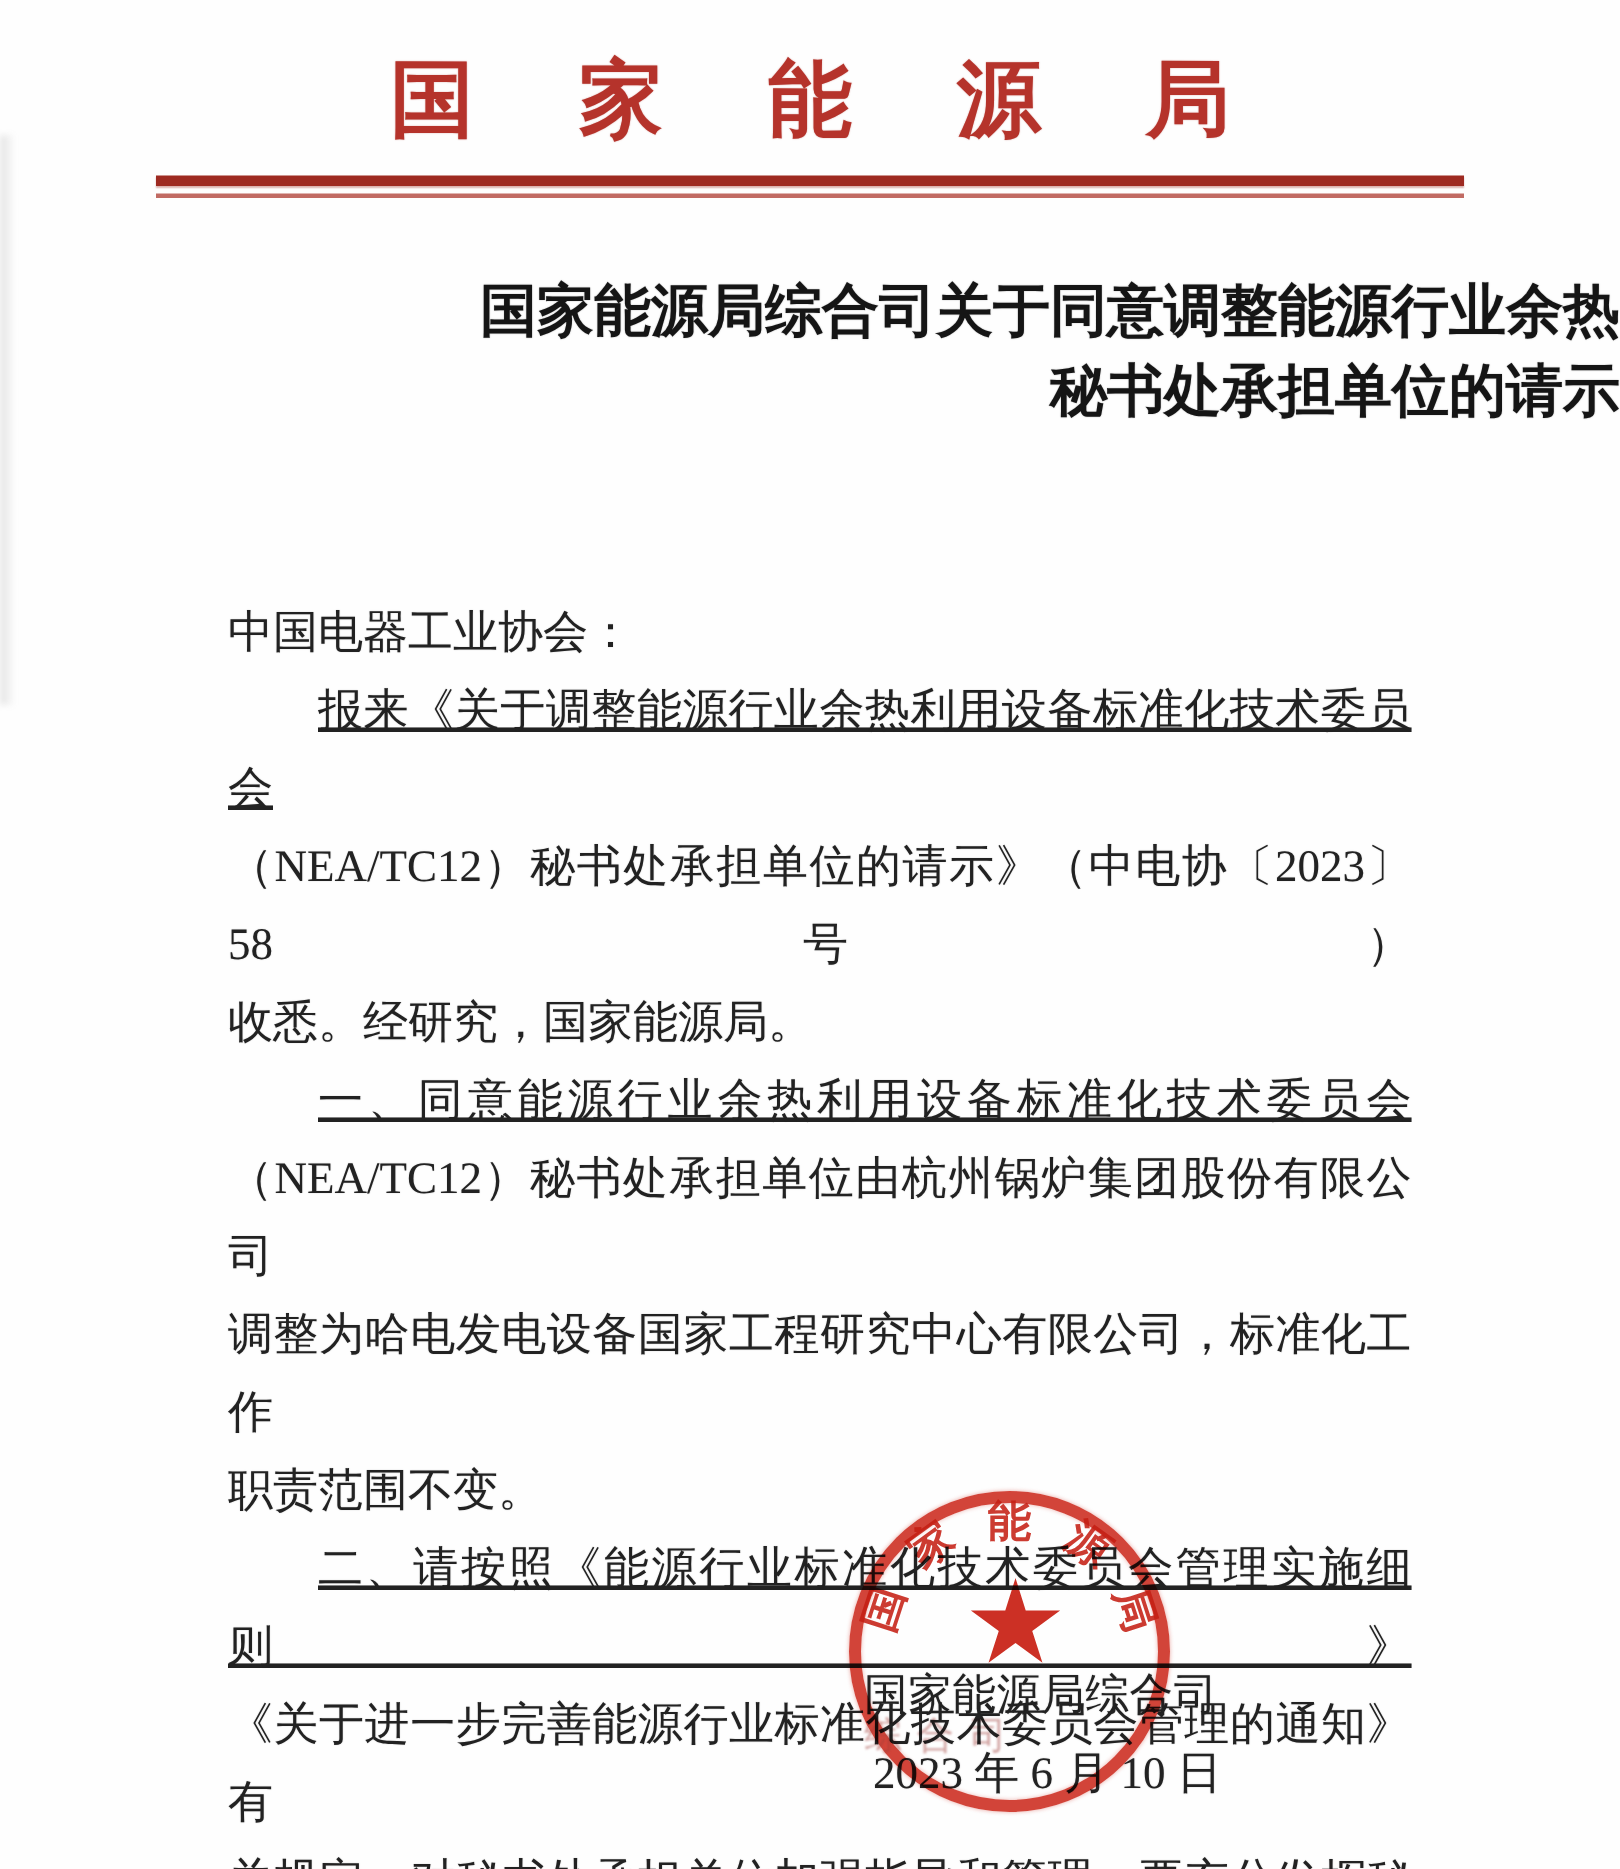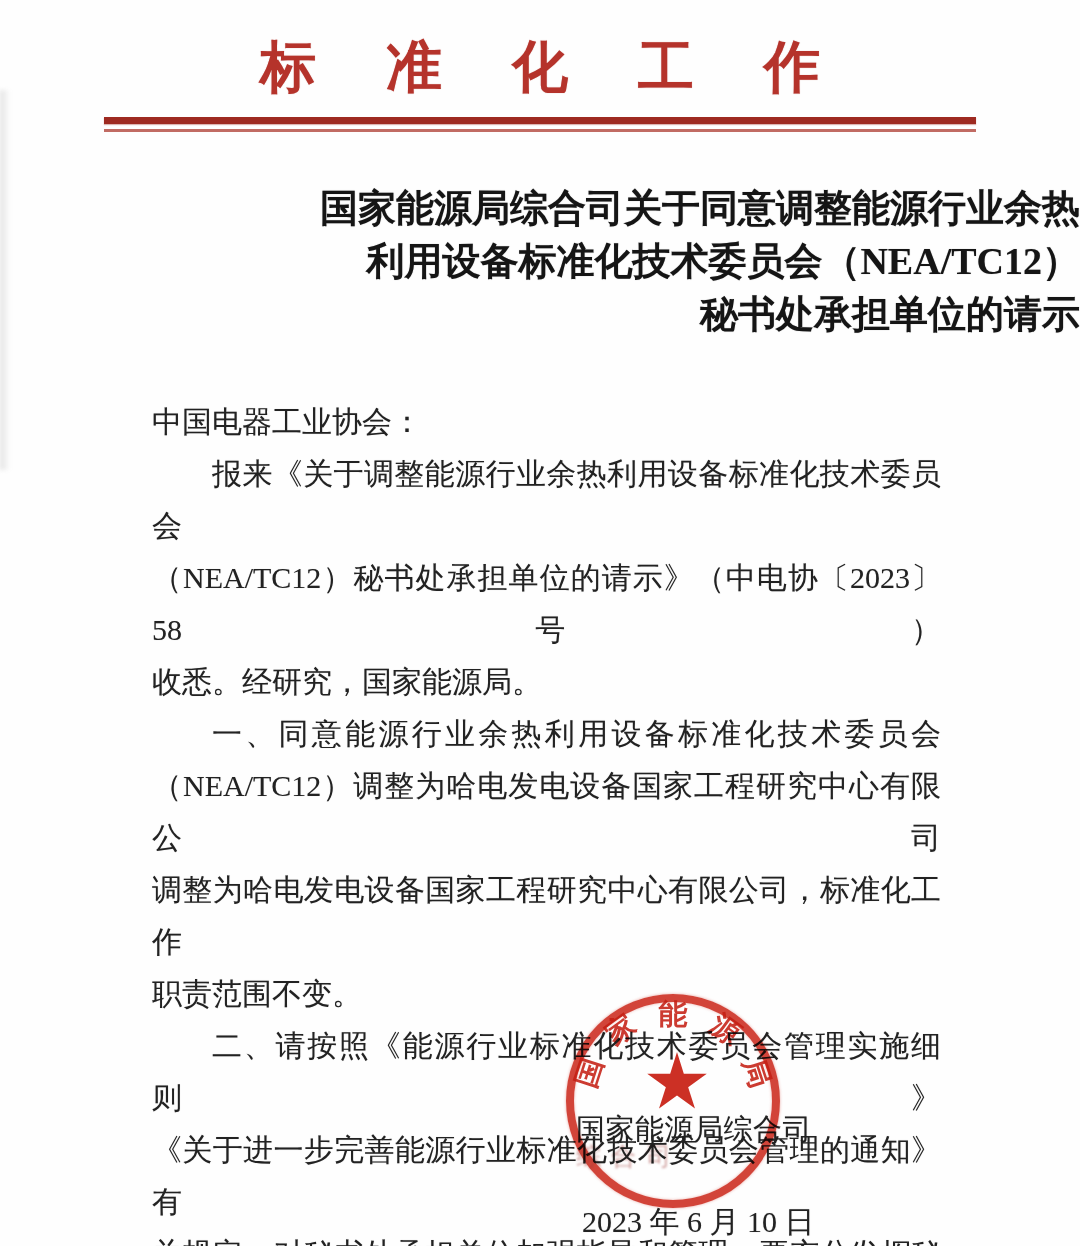--- a/index.html
+++ b/index.html
@@ -75,21 +75,21 @@
     color: #222222;
     text-shadow: 0 0 1px rgba(0,0,0,0.22);
   }
   .line { white-space: nowrap; }
   .line.just {
     white-space: normal;
     text-align: justify;
     text-align-last: justify;
     text-justify: inter-character;
   }
-  .line.indent { text-indent: 2em; }
+  .line.indent { text-indent: 2em; text-decoration: underline; }
 
   
   .seal {
     position: absolute;
     left: 566px; top: 994px;
     width: 214px; height: 214px;
     z-index: 3;
     mix-blend-mode: multiply;
     filter: blur(0.4px);
   }
@@ -141,49 +141,47 @@
     white-space: nowrap;
   }
   .date {
     position: absolute;
     left: 582px; top: 1162px;
     z-index: 1;
     font-size: 30px;
     color: #222222;
     text-shadow: 0 0 1px rgba(0,0,0,0.25);
     white-space: nowrap;
-    margin-top: 40px;
   }
 </style>
 </head>
 <body>
 
 <div class="page">
 
   <div class="scan-smudge"></div>
 
   <div class="letterhead">
-    <div class="agency">标准化工作</div>
+    <div class="agency">国家能源局</div>
     <div class="rule-thick"></div>
     <div class="rule-thin"></div>
   </div>
 
   <h1 class="doc-title">
     <span class="tl">国家能源局综合司关于同意调整能源行业余热</span>
-    <span class="tl">利用设备标准化技术委员会（NEA/TC12）</span>
     <span class="tl">秘书处承担单位的请示</span>
   </h1>
 
   <div class="letter-body">
     <div class="line">中国电器工业协会：</div>
     <div class="line just indent">报来《关于调整能源行业余热利用设备标准化技术委员会</div>
     <div class="line just">（NEA/TC12）秘书处承担单位的请示》（中电协〔2023〕58 号）</div>
     <div class="line">收悉。经研究，国家能源局。</div>
     <div class="line just indent">一、同意能源行业余热利用设备标准化技术委员会</div>
-    <div class="line just">（NEA/TC12）调整为哈电发电设备国家工程研究中心有限公司</div>
+    <div class="line just">（NEA/TC12）秘书处承担单位由杭州锅炉集团股份有限公司</div>
     <div class="line just">调整为哈电发电设备国家工程研究中心有限公司，标准化工作</div>
     <div class="line">职责范围不变。</div>
     <div class="line just indent">二、请按照《能源行业标准化技术委员会管理实施细则》</div>
     <div class="line just">《关于进一步完善能源行业标准化技术委员会管理的通知》有</div>
     <div class="line just">关规定，对秘书处承担单位加强指导和管理。要充分发挥秘书</div>
 
   </div>
 
   <div class="seal">
     <span class="seal-ring"></span>

